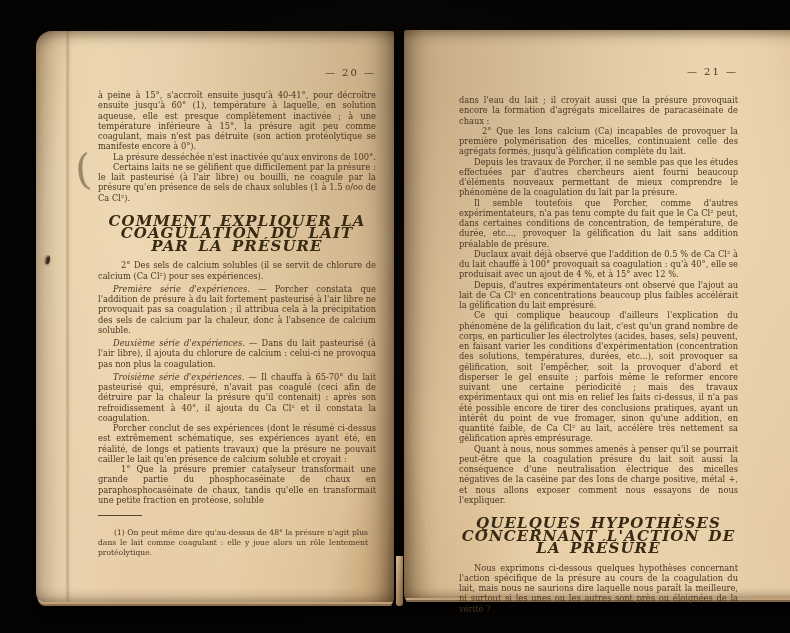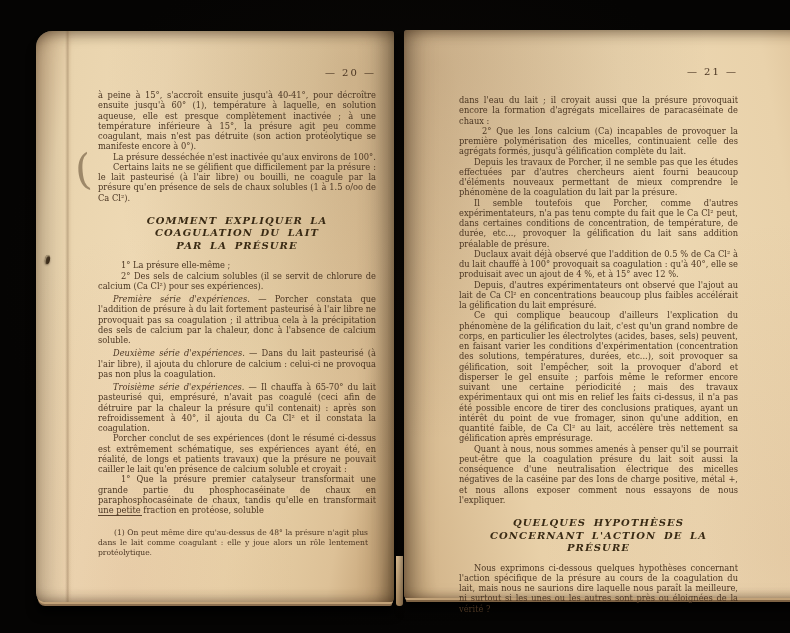--- a/index.html
+++ b/index.html
@@ -79,21 +79,21 @@
   .body p{
     margin:0;text-align:justify;
     font-size:8.3px;line-height:10.25px;color:#4b3623;
   }
   .body p.ind{text-indent:15px;}
   .body p.item{text-indent:23px;}
   .body p.gap{margin-top:3px;}
   .body .h{
     margin:12px 0 8px;text-align:center;
     font-style:italic;font-weight:bold;
-    font-size:10px;line-height:12.5px;
+    font-size:15px;line-height:12.5px;
     letter-spacing:1.1px;word-spacing:3px;color:#392a14;
   }
   .body i{font-style:italic;}
   .footnote{position:absolute;left:50px;top:484px;width:294px;}
   .fn-rule{width:44px;height:1px;background:#5c452f;margin:0 0 3px 12px;}
   .fn-text{
     margin:12px;font-size:7.6px;line-height:9.8px;color:#4b3623;
     text-align:justify;text-indent:16px;
   }
 </style>
@@ -109,21 +109,20 @@
     <div class="content content-left">
       <div class="pageno">— 20 —</div>
       <div class="body">
           <p>à peine à 15°, s'accroît ensuite jusqu'à 40-41°, pour décroître ensuite jusqu'à 60° (1), température à laquelle, en solution aqueuse, elle est presque complètement inactivée&nbsp;; à une température inférieure à 15°, la présure agit peu comme coagulant, mais n'est pas détruite (son action protéolytique se manifeste encore à 0°).</p>
           <p class="ind">La présure desséchée n'est inactivée qu'aux environs de 100°.</p>
           <p class="ind">Certains laits ne se gélifient que difficilement par la présure&nbsp;: le lait pasteurisé (à l'air libre) ou bouilli, ne coagule par la présure qu'en présence de sels de chaux solubles (1 à 1.5 o/oo de Ca&nbsp;Cl²).</p>
           <div class="h">
             <div>COMMENT EXPLIQUER LA COAGULATION DU LAIT</div>
             <div>PAR LA PRÉSURE</div>
           </div>
-          <p class="item gap">1° La présure elle-même&nbsp;;</p>
           <p class="item">2° Des sels de calcium solubles (il se servit de chlorure de calcium (Ca&nbsp;Cl²) pour ses expériences).</p>
           <p class="ind gap"><i>Première série d'expériences.</i><span> — Porcher constata que l'addition de présure à du lait fortement pasteurisé à l'air libre ne provoquait pas sa coagulation&nbsp;; il attribua cela à la précipitation des sels de calcium par la chaleur, donc à l'absence de calcium soluble.</span></p>
           <p class="ind gap"><i>Deuxième série d'expériences.</i><span> — Dans du lait pasteurisé (à l'air libre), il ajouta du chlorure de calcium&nbsp;: celui-ci ne provoqua pas non plus la coagulation.</span></p>
           <p class="ind gap"><i>Troisième série d'expériences.</i><span> — Il chauffa à 65-70° du lait pasteurisé qui, emprésuré, n'avait pas coagulé (ceci afin de détruire par la chaleur la présure qu'il contenait)&nbsp;: après son refroidissement à 40°, il ajouta du Ca&nbsp;Cl² et il constata la coagulation.</span></p>
           <p class="ind">Porcher conclut de ses expériences (dont le résumé ci-dessus est extrêmement schématique, ses expériences ayant été, en réalité, de longs et patients travaux) que la présure ne pouvait cailler le lait qu'en présence de calcium soluble et croyait&nbsp;:</p>
           <p class="item">1° Que la présure premier catalyseur transformait une grande partie du phosphocaséinate de chaux en paraphosphocaséinate de chaux, tandis qu'elle en transformait une petite fraction en protéose, soluble</p>
         </div>
     </div>
     <div class="footnote">
       <div class="fn-rule"></div>

